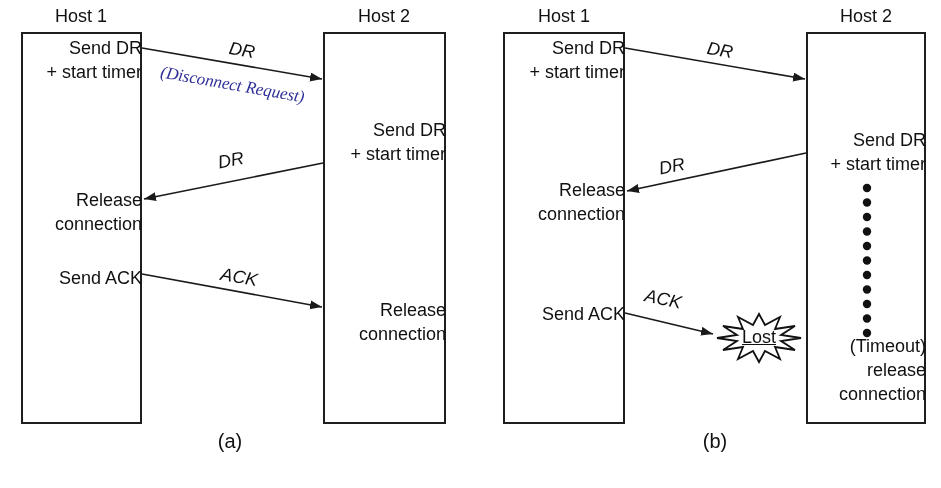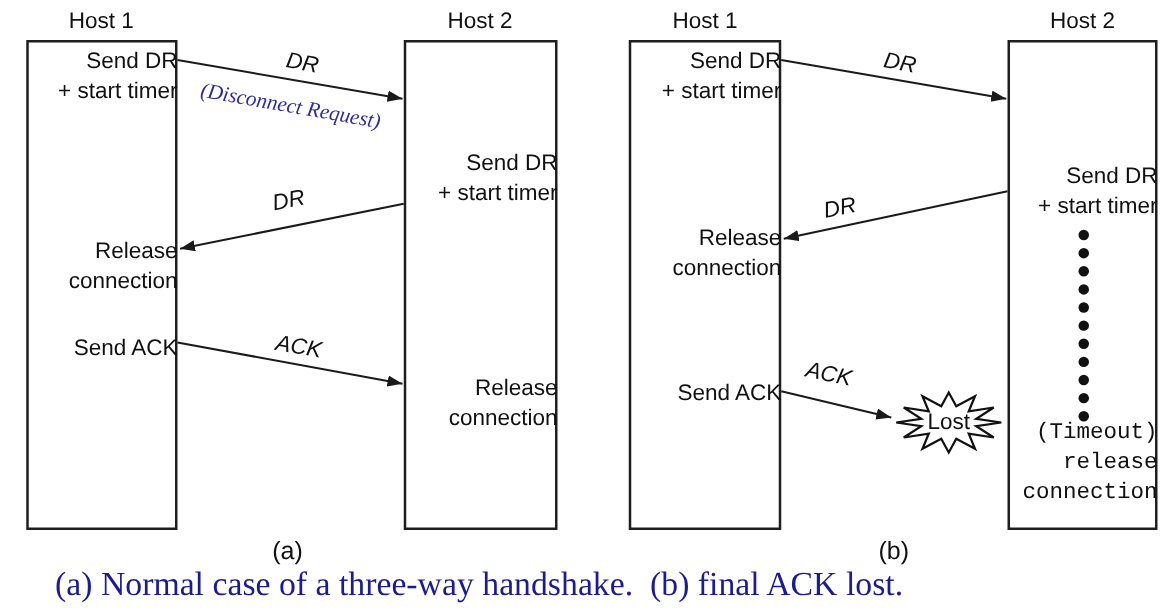--- a/index.html
+++ b/index.html
@@ -101,27 +101,26 @@
   <div class="host-box" style="left:806px;top:32px;width:120px;height:392px;"></div>
 
   <div class="lbl" style="left:503px;top:36px;width:122px;">Send DR
 + start timer</div>
   <div class="lbl" style="left:503px;top:178px;width:122px;">Release
 connection</div>
   <div class="lbl" style="left:503px;top:302px;width:122px;">Send ACK</div>
 
   <div class="lbl" style="left:806px;top:128px;width:120px;">Send DR
 + start timer</div>
-  <div class="lbl" style="left:806px;top:334px;width:120px;font-family:Liberation Mono, monospace;">(Timeout)
+  <div class="lbl" style="left:806px;top:334px;width:120px;">(Timeout)
 release
 connection</div>
 
   <div class="arrow-lbl rot10" style="left:690px;top:40px;width:60px;">DR</div>
   <div class="arrow-lbl rotm11" style="left:642px;top:156px;width:60px;">DR</div>
   <div class="arrow-lbl rot12" style="left:633px;top:289px;width:60px;">ACK</div>
 
-  <div class="lost-lbl" style="left:724px;top:327px;width:70px;">Lost</div>
+  <div class="lost-lbl" style="left:724px;top:327px;width:70px;text-decoration:underline;">Lost</div>
 
   <div class="panel-sublabel" style="left:685px;top:430px;width:60px;">(b)</div>
 
-  <div class="caption" style="left:44px;top:452px;color:#1c1c8e;">(a) Normal case of a three-way handshake.  (b) final ACK lost.</div>
 
 </div>
 
 </body></html>

